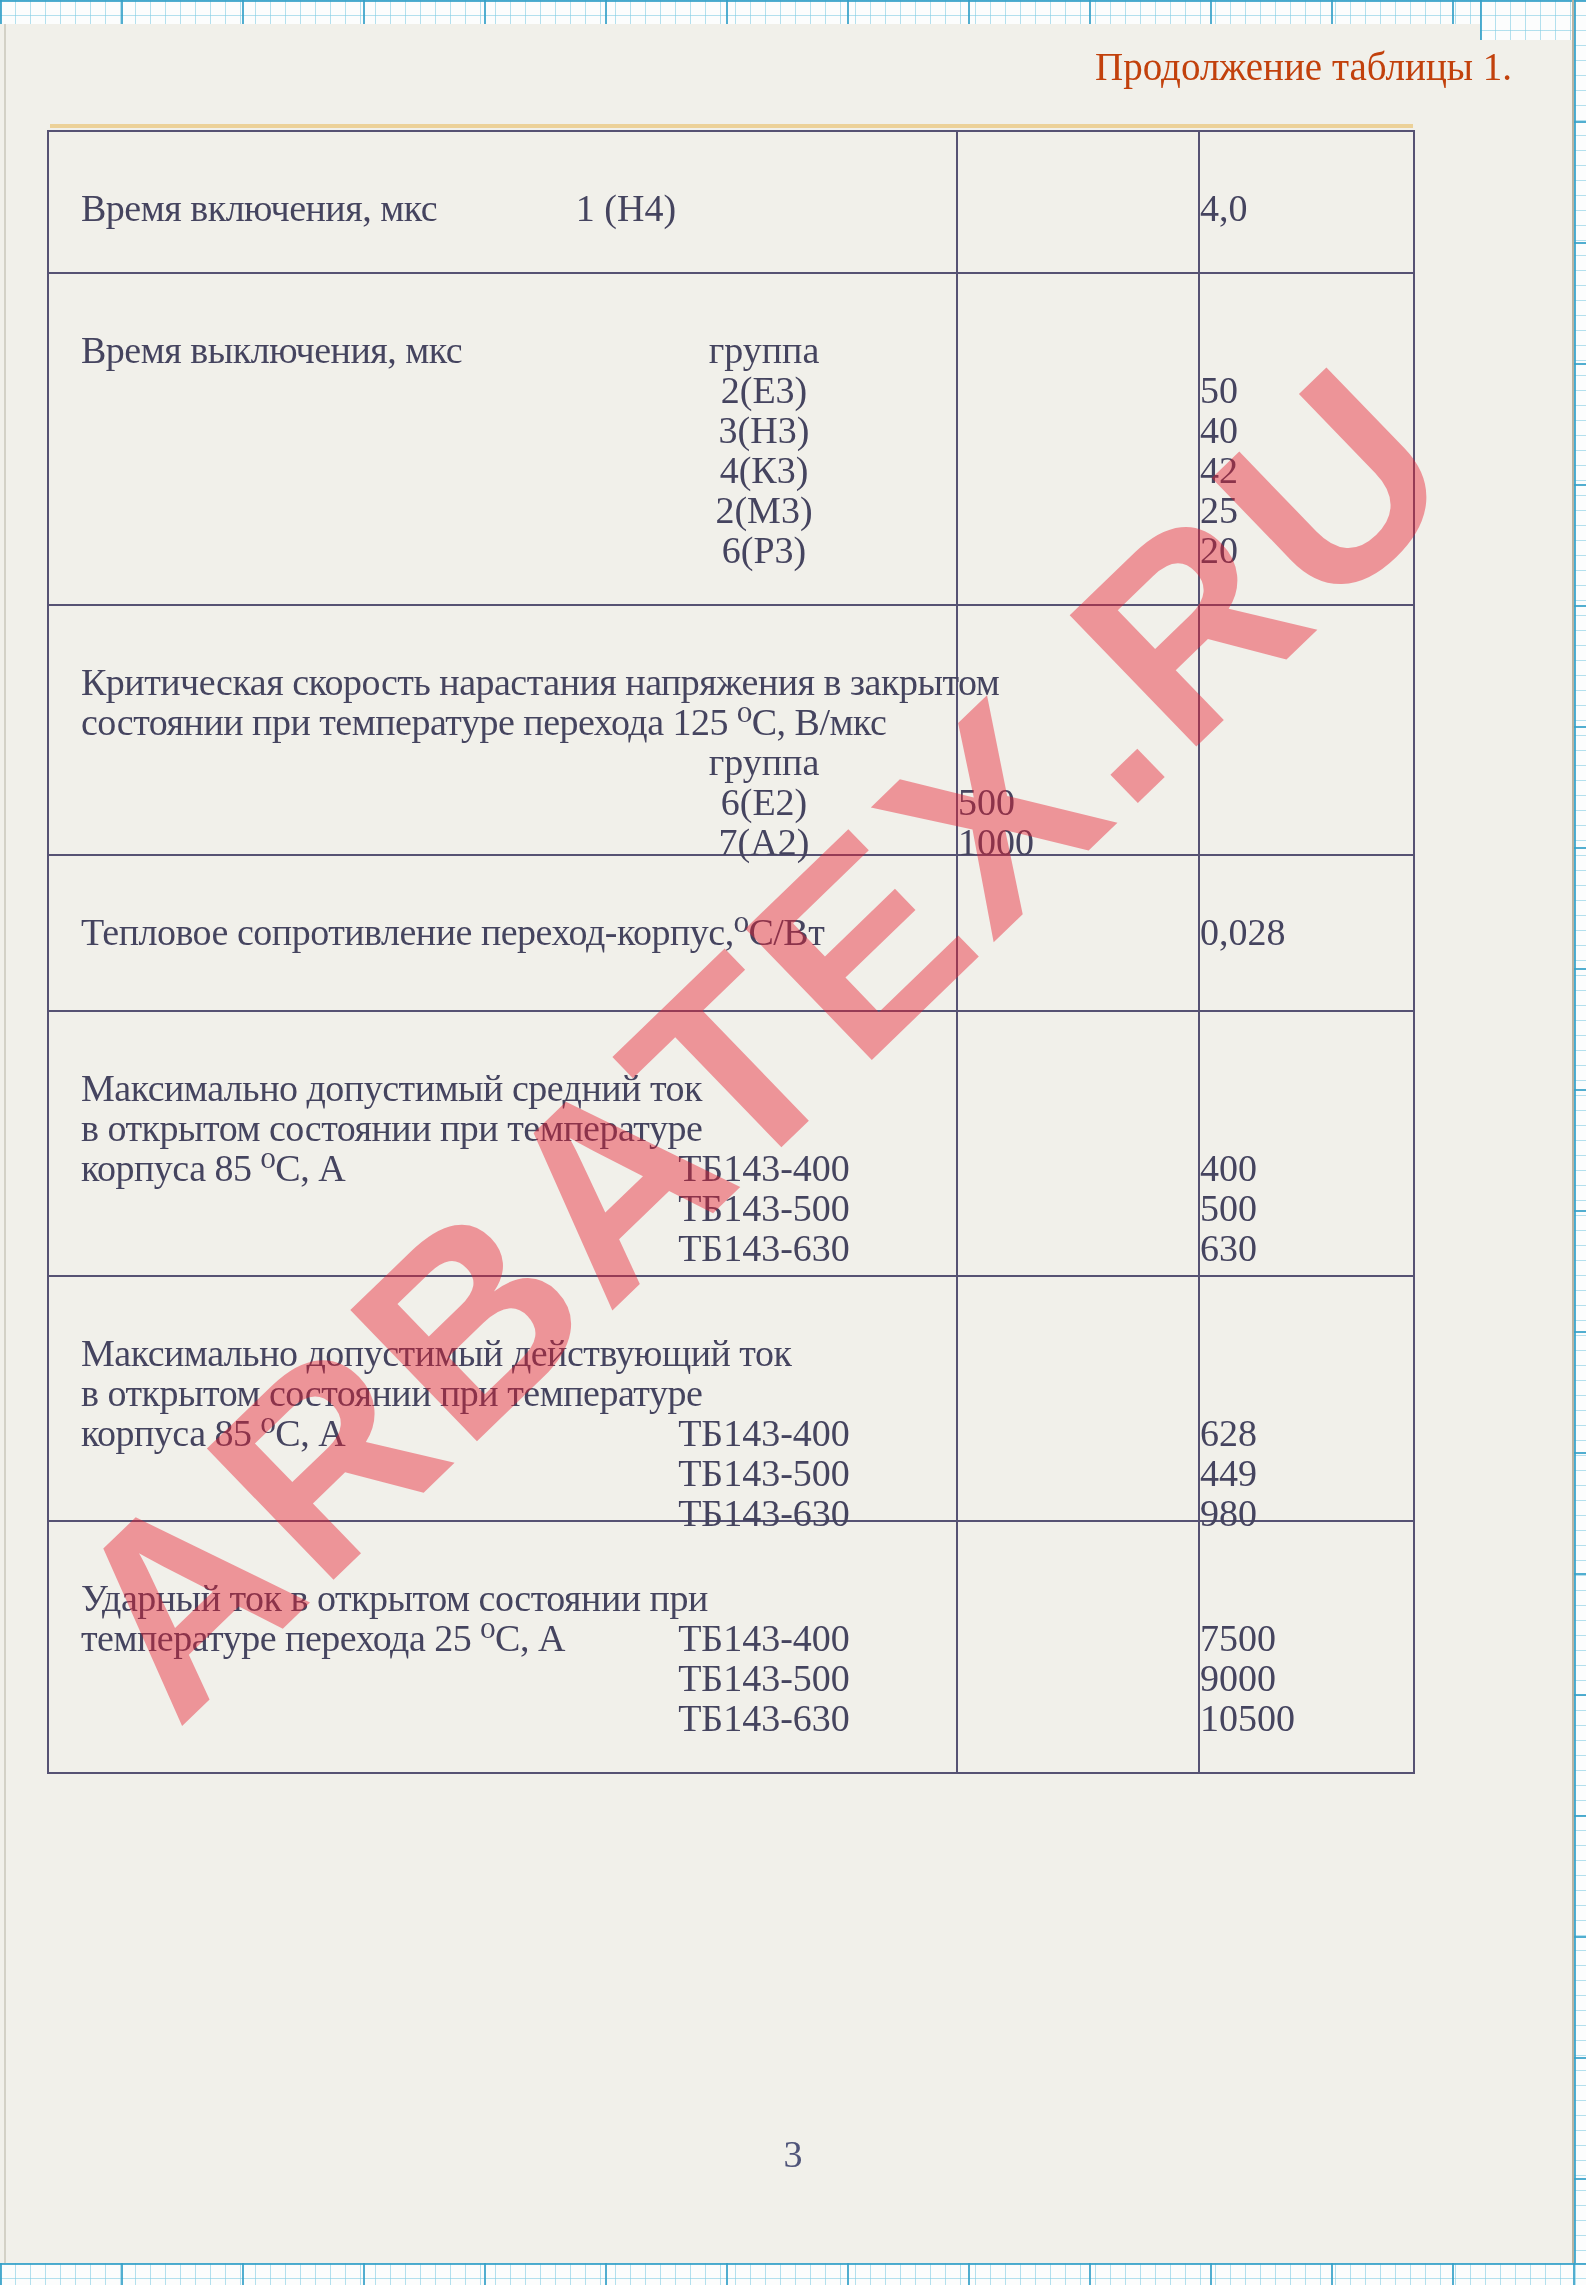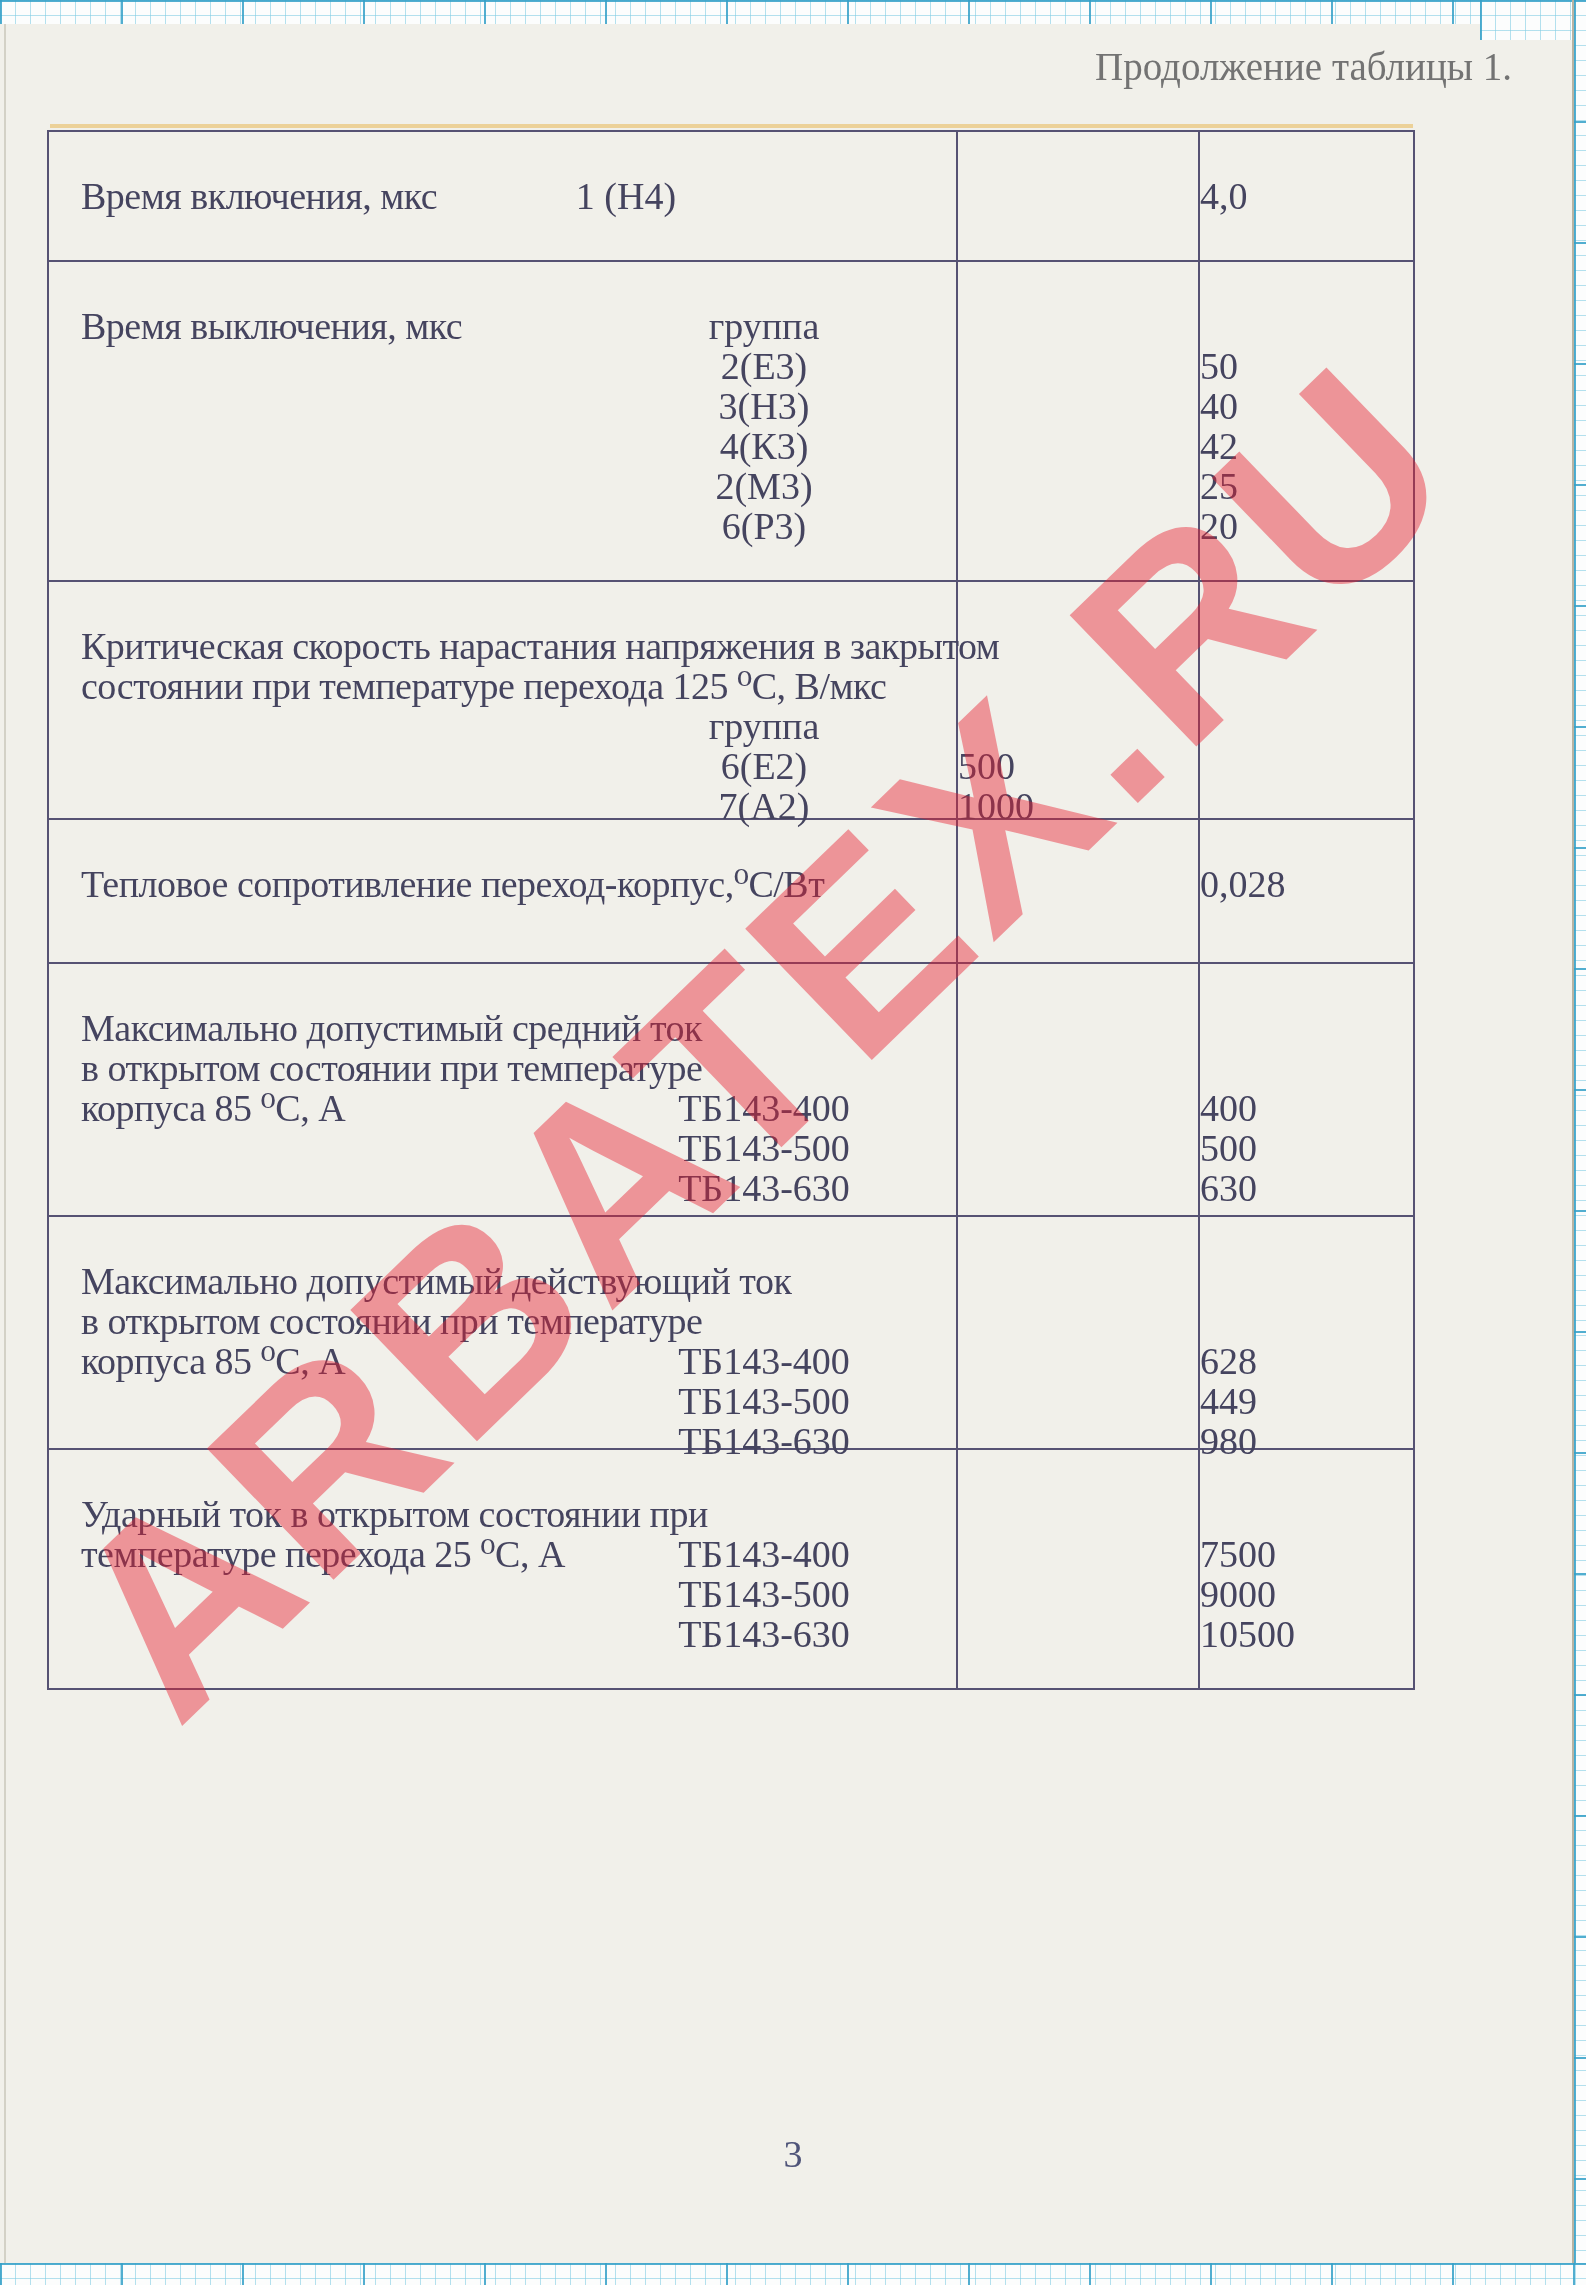--- a/index.html
+++ b/index.html
@@ -23,33 +23,33 @@
   }
   .grid-top{left:0;top:0;width:1586px;height:24px;}
   .grid-corner{right:0;top:0;width:106px;height:40px;}
   .grid-right{right:0;top:0;width:12px;height:2285px;border-left:2px solid #b9b3a2;}
   .grid-bottom{left:0;bottom:0;width:1586px;height:22px;}
   .page-edge-left{position:absolute;left:4px;top:24px;width:2px;height:2239px;background:rgba(175,170,155,0.45);}
   .scan-artifact-line{position:absolute;left:50px;top:124px;width:1363px;height:4px;background:rgba(231,184,84,0.55);}
 
   .doc-header{
     position:absolute;top:46px;right:74px;
-    font-size:39px;line-height:42px;color:#737373;
+    font-size:39px;line-height:42px;color:#c2410c;
     white-space:nowrap;
   }
 
   .data-table{position:absolute;left:47px;top:130px;}
   table{border-collapse:collapse;table-layout:fixed;width:1366px;}
   td{
     border:2px solid #565273;
     vertical-align:top;
     padding:44px 0 0 0;
     font-size:38px;
   }
-  .cellbox{position:relative;overflow:visible;}
+  .cellbox{position:relative;overflow:visible;margin-top:12px;}
   .ln{height:40px;line-height:40px;white-space:nowrap;}
   .c1 .pname{padding-left:32px;letter-spacing:-0.5px;}
   .pvariants{position:absolute;top:0;left:530px;width:370px;text-align:center;}
   tr.r0 .pvariants{left:392px;}
   .c2,.c3{}
 
   .page-num{
     position:absolute;top:2132px;left:0;width:1586px;
     text-align:center;font-size:38px;color:#4f5479;
   }

